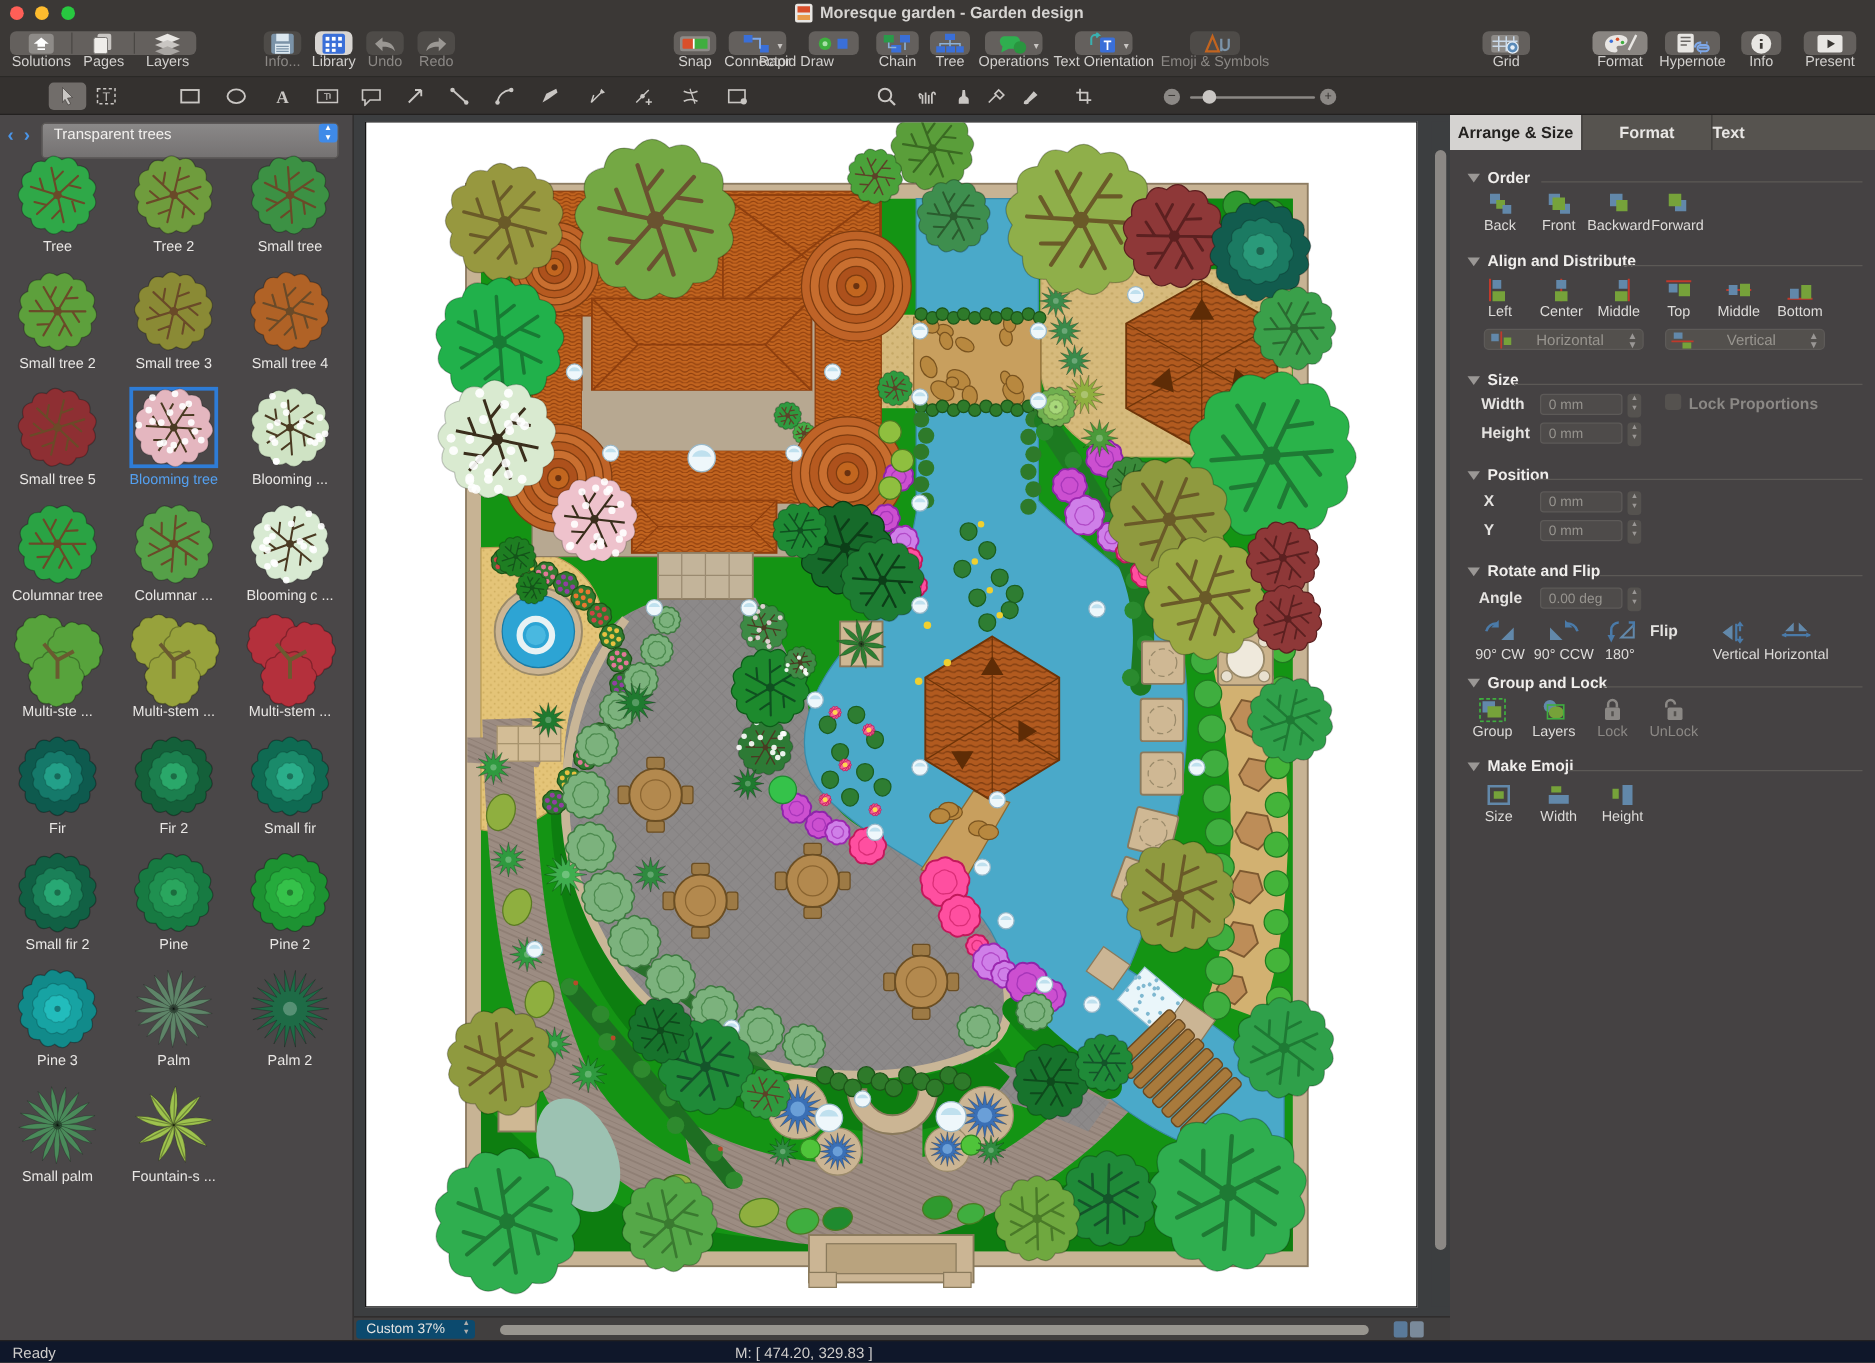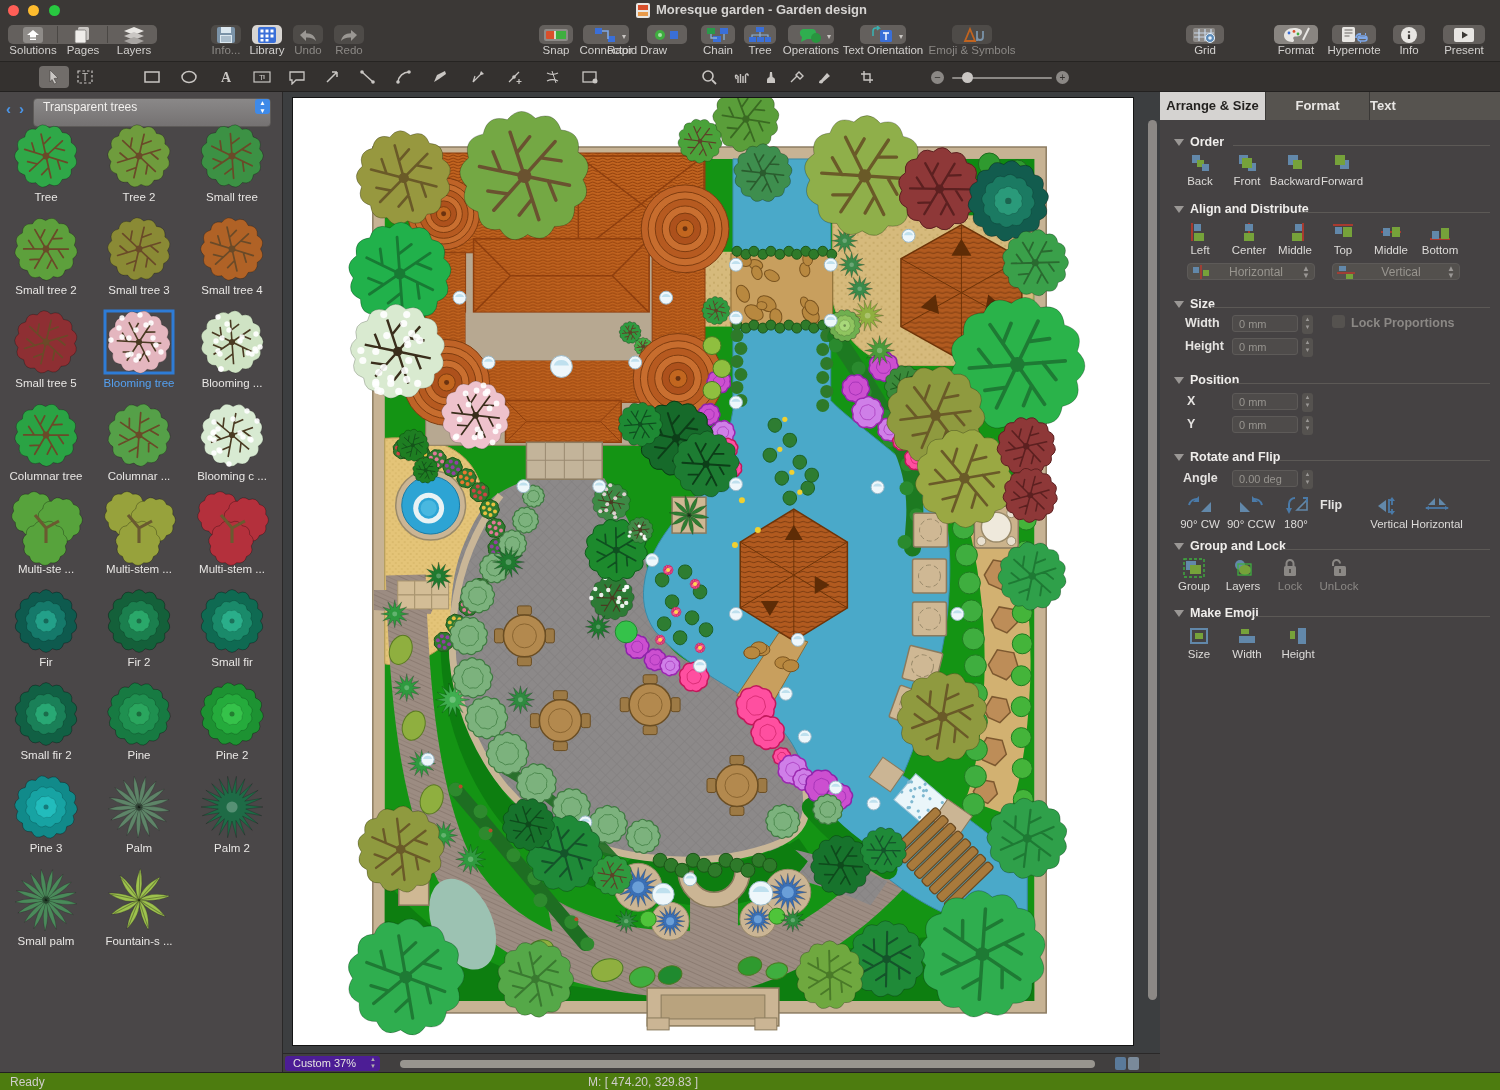--- a/index.html
+++ b/index.html
@@ -2171,22 +2171,22 @@
 <div style="position:absolute;left:1225px;top:648px;width:44px;text-align:center;font-size:11.5px;color:#dddbd9">Width</div>
 <div style="position:absolute;left:1285px;top:626px;width:26px;height:20px;display:flex;align-items:center;justify-content:center">
     <svg width="22" height="20" viewBox="0 0 22 20">
       <rect x="3" y="5" width="5" height="8" fill="#76a23a"></rect>
       <rect x="11" y="2" width="8" height="16" fill="#6288aa"></rect>
     </svg>
   </div>
 <div style="position:absolute;left:1275px;top:648px;width:46px;text-align:center;font-size:11.5px;color:#dddbd9">Height</div>
 
 <div class="abs" style="left:283px;top:1053px;width:877px;height:19px;background:#413f3f;border-top:1px solid #2a2828">
-  <div class="abs" style="left:2px;top:2px;width:95px;height:15px;background:#4c1d95;border-radius:3px;color:#e6e4e2;font-size:11px;line-height:15px;padding-left:8px">Custom 37%
+  <div class="abs" style="left:2px;top:2px;width:95px;height:15px;background:#0c4a6e;border-radius:3px;color:#e6e4e2;font-size:11px;line-height:15px;padding-left:8px">Custom 37%
     <span style="position:absolute;right:4px;top:0;color:#b0aeac;font-size:6px;line-height:7px">▲<br>▼</span></div>
   <div class="abs" style="left:117px;top:5.5px;width:695px;height:8px;background:#98958f;border-radius:4px"></div>
   <div class="abs" style="left:832px;top:3px;width:11px;height:13px;background:#5a7a9a;border-radius:2px"></div>
   <div class="abs" style="left:845px;top:3px;width:11px;height:13px;background:#7a8a9a;border-radius:2px"></div>
 </div>
 
-<div class="abs" style="left:0;top:1072px;width:1500px;height:18px;background:#4d7c0f;border-top:1px solid #222021">
+<div class="abs" style="left:0;top:1072px;width:1500px;height:18px;background:#0f172a;border-top:1px solid #222021">
   <span class="abs" style="left:10px;top:2px;font-size:12px;color:#cfcdcb">Ready</span>
   <span class="abs" style="left:588px;top:2px;font-size:12px;color:#cfcdcb">M: [ 474.20, 329.83 ]</span>
 </div>
 </body></html>

